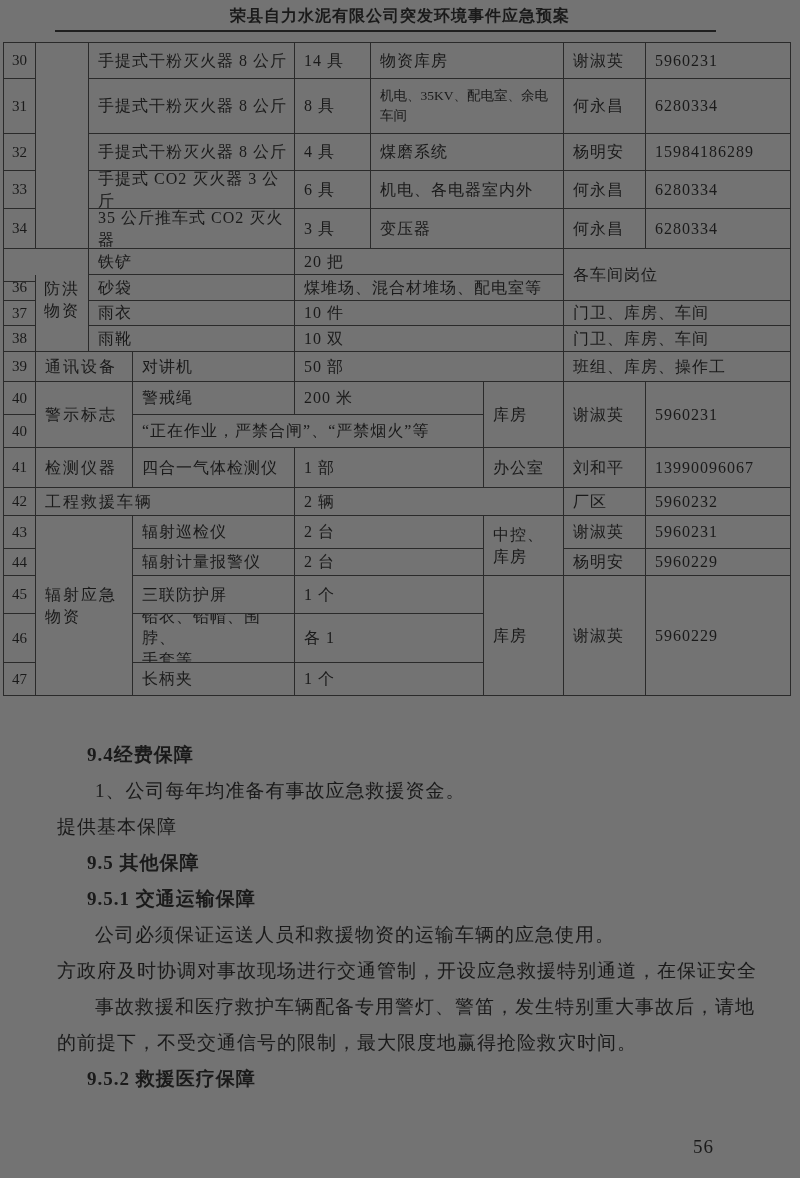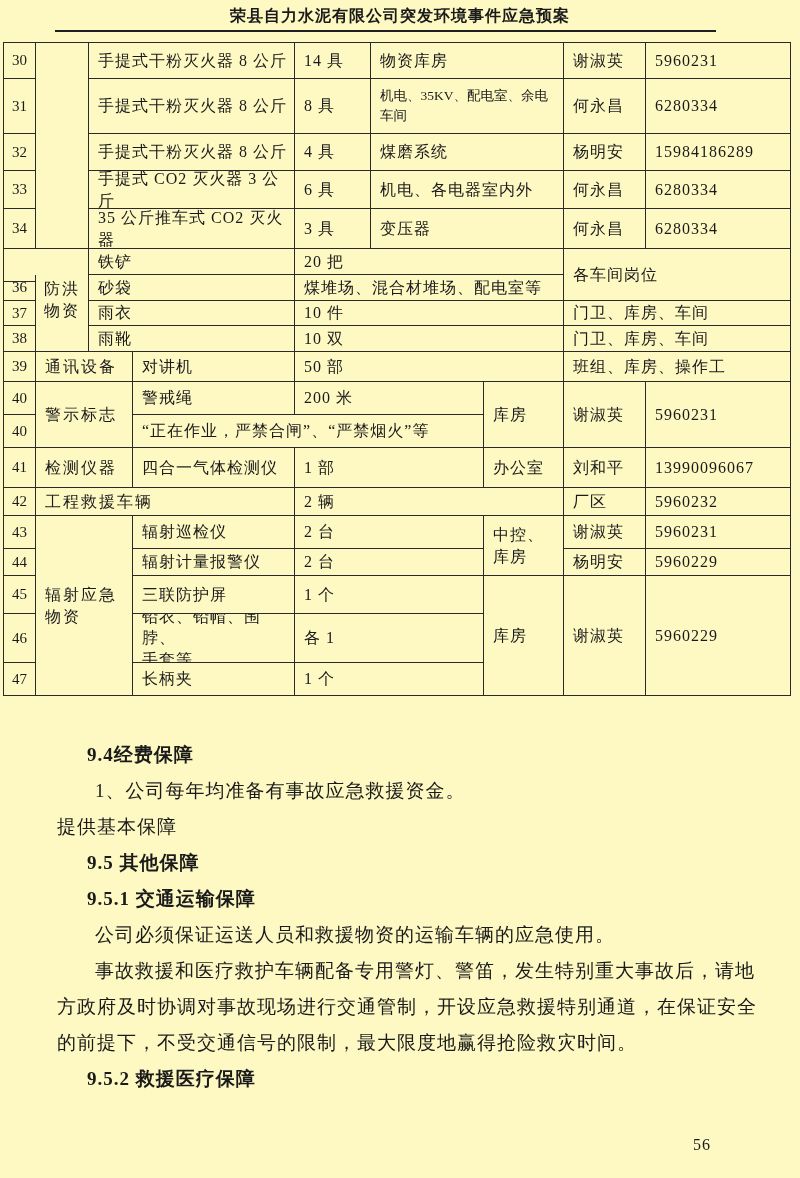--- a/index.html
+++ b/index.html
@@ -1,17 +1,17 @@
 <!DOCTYPE html>
 <html><head>
 <meta charset="utf-8">
 <style>
   html,body{margin:0;padding:0;background:#ffffff;}
   body{font-family:"Liberation Serif","DejaVu Serif",serif;color:#1a1a1a;}
-  .page{position:relative;width:800px;height:1178px;background:#fef9c3;overflow:hidden;}
+  .page{position:relative;width:800px;height:1178px;background:#737373;overflow:hidden;}
 
   .doc-header{position:absolute;top:6px;left:0;width:800px;text-align:center;
     font-size:16px;font-weight:bold;letter-spacing:1px;}
   .header-rule{position:absolute;top:30px;left:55px;width:661px;height:2px;background:#1f1f1f;}
 
   .grid-table{position:absolute;top:42px;left:3px;display:grid;
     border-top:1px solid #2a2a2a;border-left:1px solid #2a2a2a;}
   .cell{border-right:1px solid #2a2a2a;border-bottom:1px solid #2a2a2a;
     display:flex;align-items:center;justify-content:flex-start;
     padding:0 4px 0 9px;font-size:16px;letter-spacing:1px;line-height:1.35;
@@ -20,21 +20,21 @@
   .cell.rownum{justify-content:center;text-align:center;padding:0;font-size:15px;letter-spacing:0;}
   .cell.small{font-size:13.5px;letter-spacing:0;line-height:1.5;}
   .cell.cat{letter-spacing:2px;}
 
   .textblock{position:absolute;top:737px;left:57px;width:710px;font-size:19px;
     letter-spacing:1px;}
   .tline{height:36px;line-height:36px;white-space:nowrap;}
   .tline.heading{font-weight:bold;padding-left:30px;}
   .tline.indent{padding-left:38px;}
 
-  .page-number{position:absolute;top:1136px;left:693px;font-size:16px;letter-spacing:1px;}
+  .page-number{position:absolute;top:1136px;left:693px;font-size:19px;letter-spacing:1px;}
 </style>
 </head>
 <body>
 
 <div class="page">
   <div class="doc-header">荣县自力水泥有限公司突发环境事件应急预案</div>
   <div class="header-rule"></div>
 
   <div class="grid-table" style="grid-template-columns: 32px 53px 44px 162px 76px 113px 80px 82px 145px; grid-template-rows: 36px 55px 37px 38px 40px 26px 26px 25px 26px 30px 33px 33px 40px 28px 33px 27px 38px 49px 33px;">
       <div class="cell rownum" style="grid-area: 1 / 1 / span 1 / span 1;">30</div>
@@ -140,20 +140,20 @@
       <div class="cell" style="grid-area: 19 / 5 / span 1 / span 2;">1 个</div>
     </div>
 
   <div class="textblock">
       <div class="tline heading">9.4经费保障</div>
       <div class="tline indent">1、公司每年均准备有事故应急救援资金。</div>
       <div class="tline ">提供基本保障</div>
       <div class="tline heading">9.5 其他保障</div>
       <div class="tline heading">9.5.1 交通运输保障</div>
       <div class="tline indent">公司必须保证运送人员和救援物资的运输车辆的应急使用。</div>
+      <div class="tline ">方政府及时协调对事故现场进行交通管制，开设应急救援特别通道，在保证安全</div>
       <div class="tline indent">事故救援和医疗救护车辆配备专用警灯、警笛，发生特别重大事故后，请地</div>
-      <div class="tline ">方政府及时协调对事故现场进行交通管制，开设应急救援特别通道，在保证安全</div>
       <div class="tline ">的前提下，不受交通信号的限制，最大限度地赢得抢险救灾时间。</div>
       <div class="tline heading">9.5.2 救援医疗保障</div>
     </div>
 
   <div class="page-number">56</div>
 </div>
 
 </body></html>

